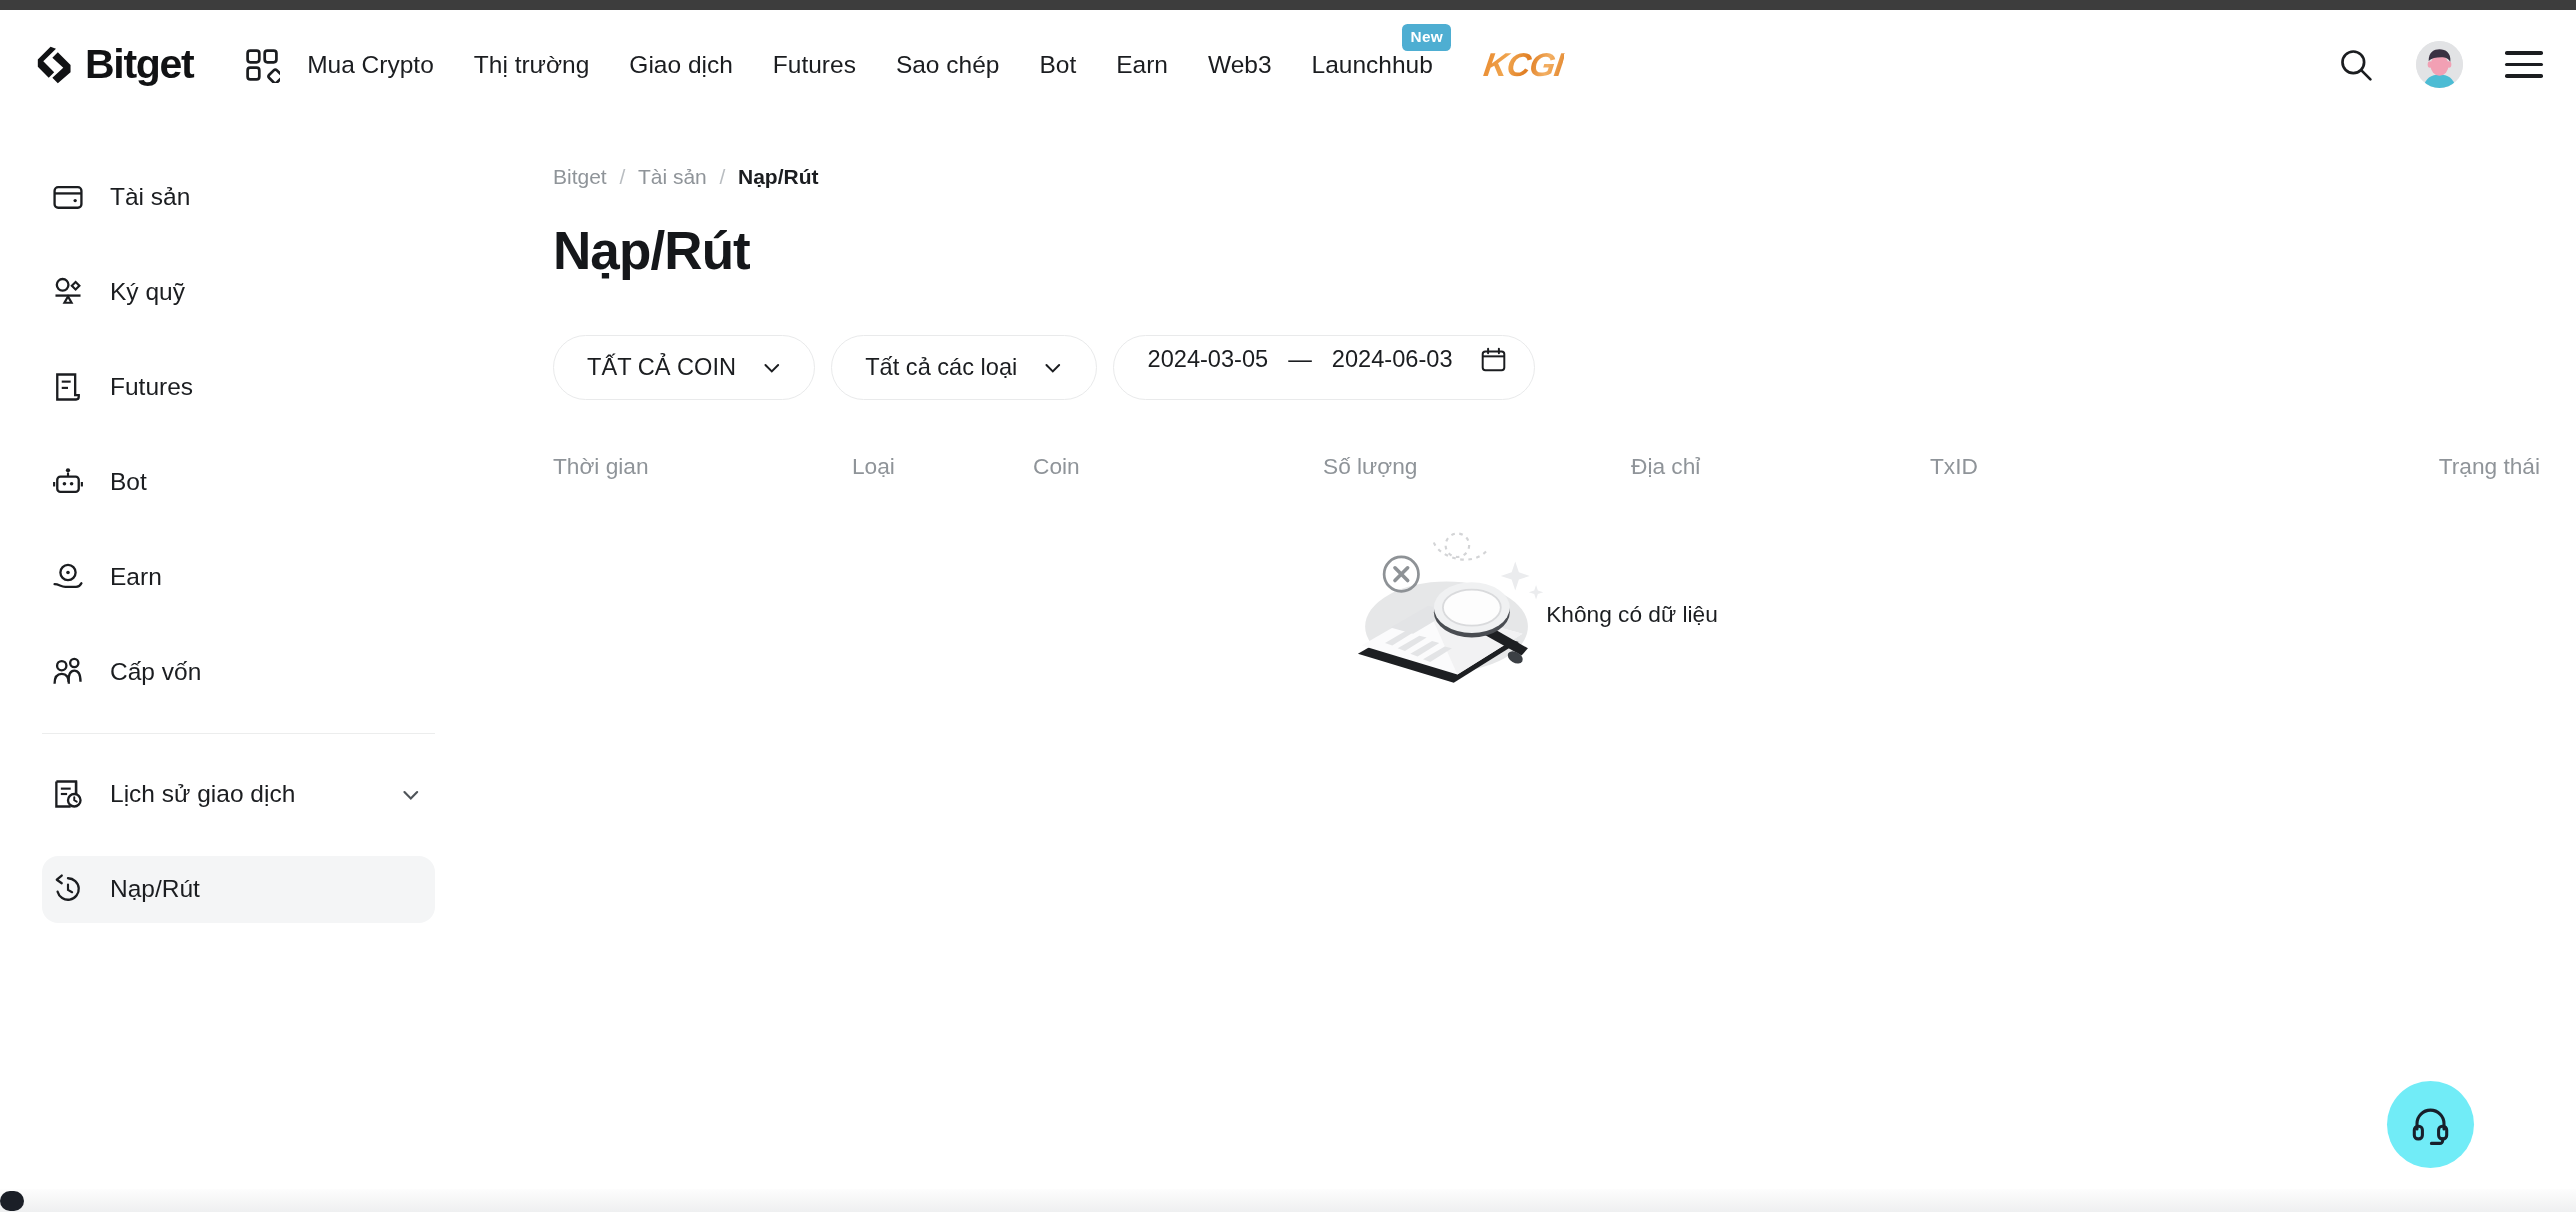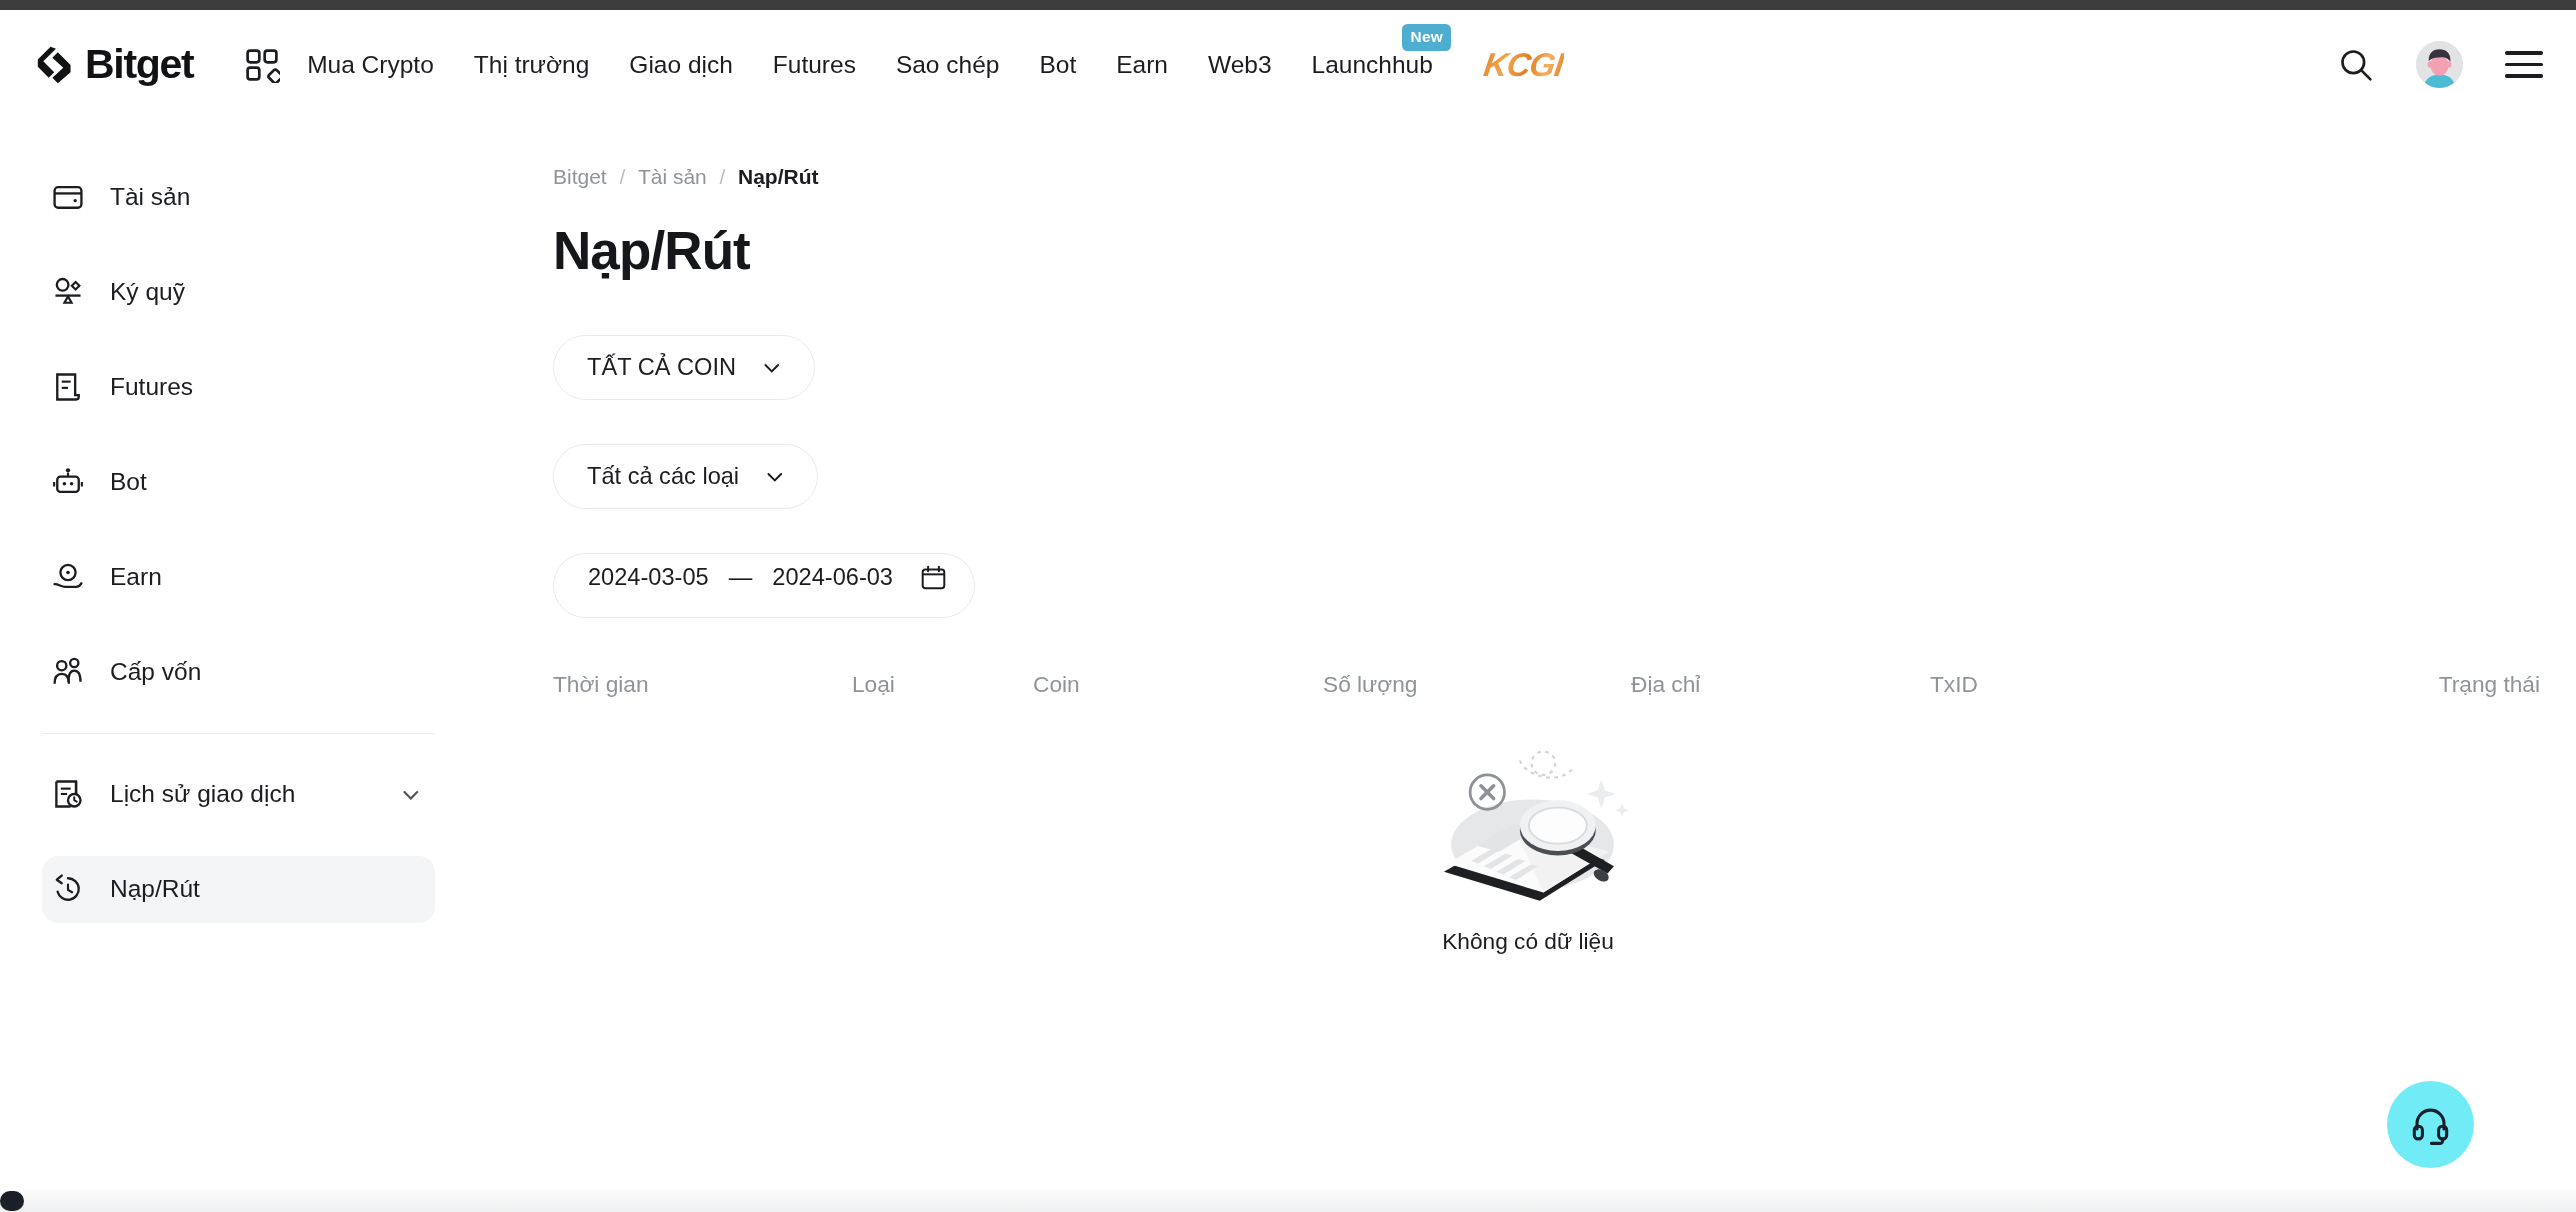--- a/index.html
+++ b/index.html
@@ -96,23 +96,22 @@
   .breadcrumb .crumb { cursor: pointer; }
   .breadcrumb .sep { color: #b9bdc1; }
   .breadcrumb .crumb.current { color: #1b1d20; font-weight: 700; cursor: default; }
 
   .page-title {
     margin: 31px 0 0 73px;
     font-size: 53px; font-weight: 700; color: #15171a; letter-spacing: -0.9px;
   }
 
   .filters {
-    display: flex; align-items: flex-start; gap: 44px;
+    display: flex; align-items: flex-end; gap: 16px;
     margin: 54px 0 0 73px;
-    flex-direction: column;
   }
   .pill {
     display: flex; align-items: center; gap: 23.6px;
     height: 65px; padding: 0 31px 0 33px;
     border: 0.9px solid #e9eaeb; border-radius: 33px;
     background: #fff; font-size: 23.6px; color: #1b1d20;
     cursor: pointer; white-space: nowrap;
   }
   .pill .chev { width: 23.6px; height: 23.6px; flex: 0 0 23.6px; }
   .pill.date { gap: 0; padding: 0 27px 16px 34px; }
@@ -128,21 +127,21 @@
   .th { white-space: nowrap; }
   .th.c0 { width: 299px; }
   .th.c1 { width: 181px; }
   .th.c2 { width: 290px; }
   .th.c3 { width: 308px; }
   .th.c4 { width: 299px; }
   .th.c5 { width: 299px; }
   .th.c6 { flex: 1; text-align: right; }
 
   .empty-wrap {
-    margin-top: 38px; display: flex; flex-direction: column;
+    margin-top: 38px; display: flex; flex-direction: row;
     align-items: center; justify-content: center;
   }
   .empty-art { width: 208px; height: 172px; }
   .empty-text { margin-top: 20px; font-size: 22.7px; color: #1b1d20; }
 
   
   .fab {
     position: absolute; right: 38px; bottom: 45px;
     width: 87px; height: 87px; border-radius: 50%;
     background: #71ecf7;

